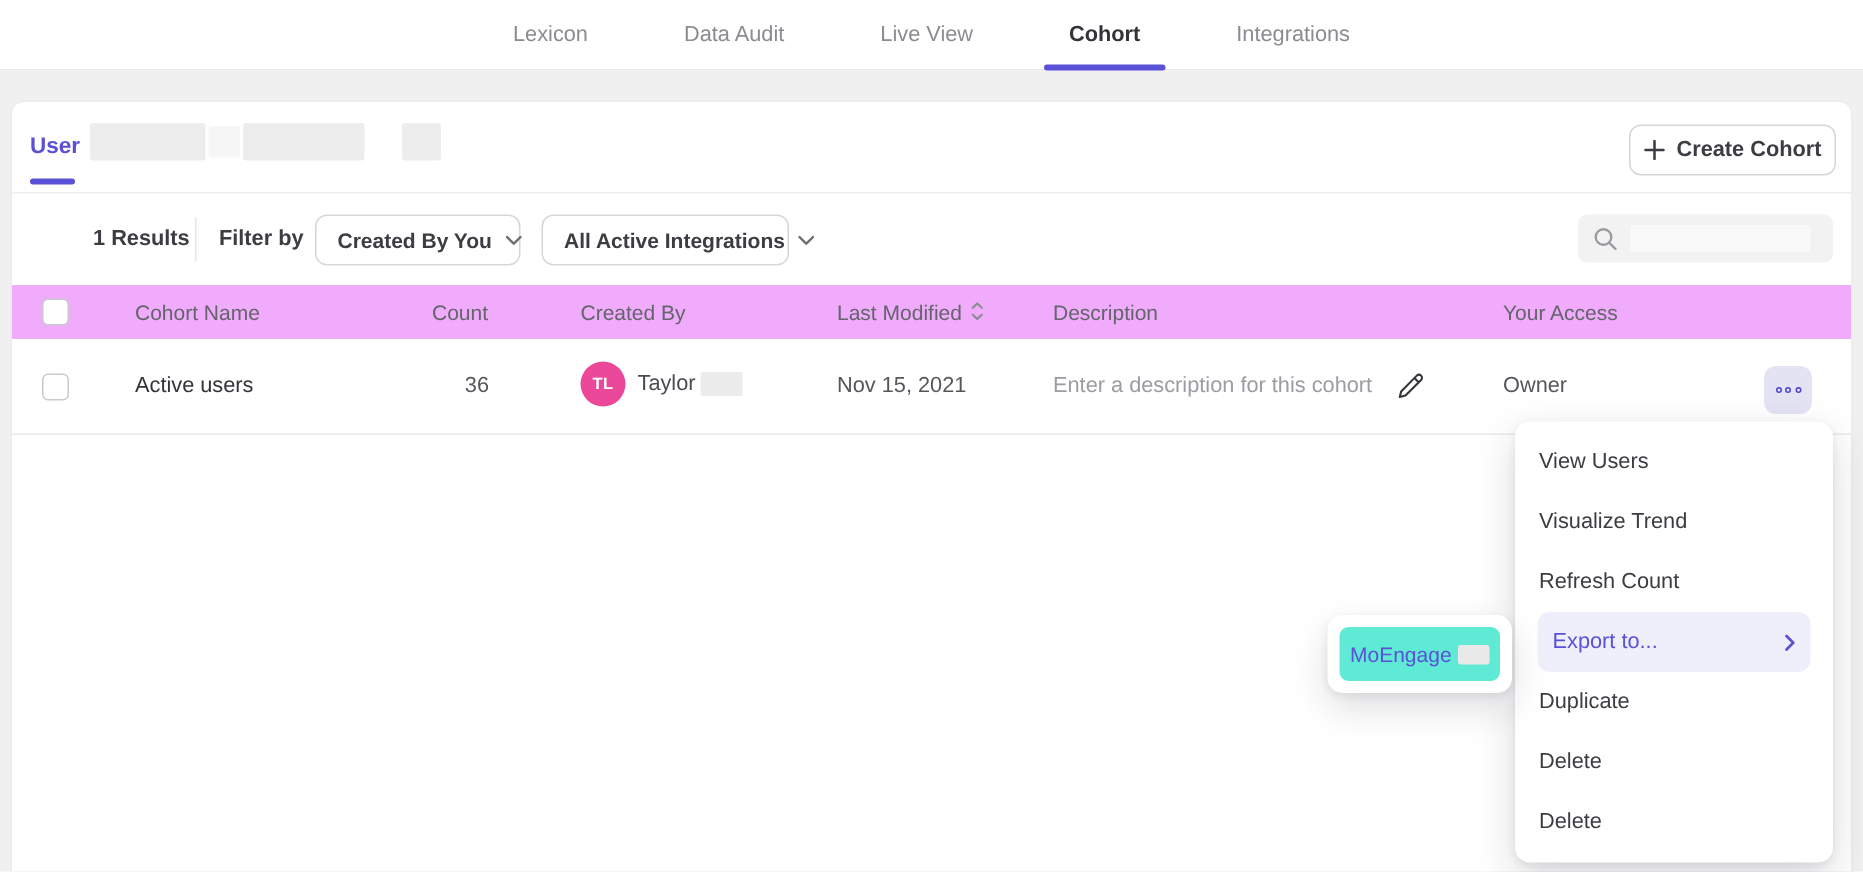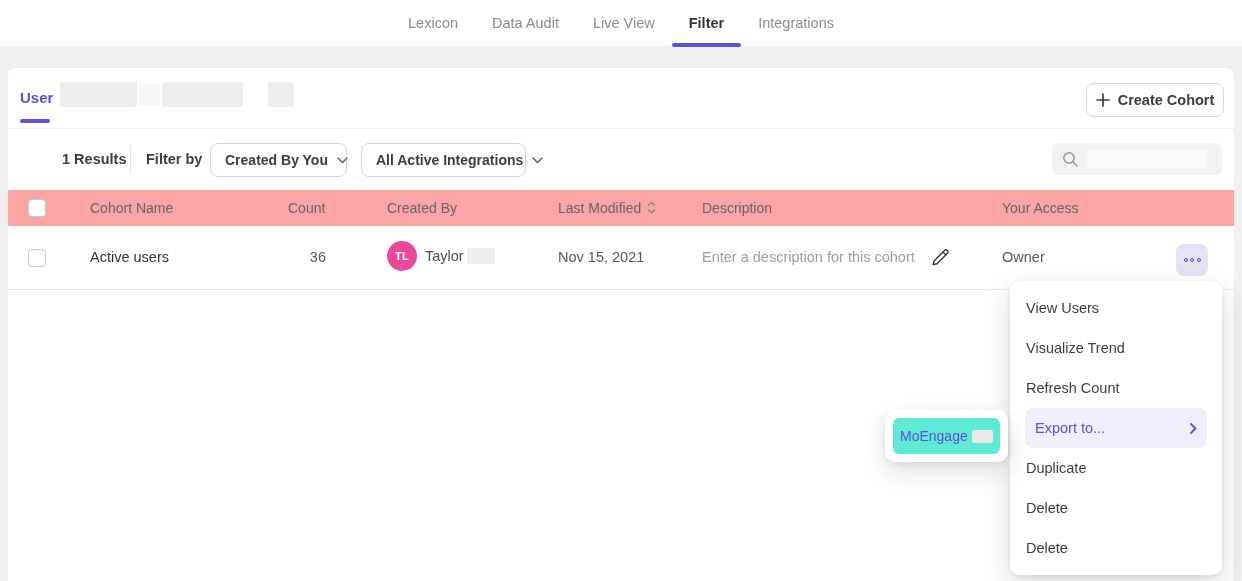--- a/index.html
+++ b/index.html
@@ -9,21 +9,21 @@
     background:#f0f0f1;
     font-family:"Liberation Sans", sans-serif;
     color:#3c3c42;
     -webkit-font-smoothing:antialiased;
   }
 
   
   .topnav {
     position:absolute; left:0; top:0; right:0; height:47px;
     background:#fff; border-bottom:1px solid #e9e9eb;
-    display:flex; justify-content:center; align-items:stretch; 
+    display:flex; justify-content:center; align-items:stretch; gap:30px;
   }
   .nav-tab {
     display:flex; align-items:center; padding:0 17px;
     font-size:14.5px; color:#8b8b91; position:relative; cursor:pointer; white-space:nowrap;
   }
   .nav-tab.active { color:#33333a; font-weight:700; }
   .nav-tab.active::after {
     content:""; position:absolute; left:0; right:0; bottom:-1px; height:4px;
     background:#5b51d7; border-radius:2px;
   }
@@ -66,21 +66,21 @@
   .dd-created { left:202px; width:137px; }
   .dd-integrations { left:353px; width:165px; }
   .search-box {
     position:absolute; left:1044px; top:14px; width:170px; height:32px;
     background:#f2f2f3; border-radius:6px;
     display:flex; align-items:center; padding:0 9px; gap:8px; cursor:text;
   }
   .search-redact { width:120px; height:18px; background:#f9f9f9; border-radius:2px; }
 
   
-  .thead { position:absolute; left:0; right:0; top:122px; height:36px; background:#fca5a5; }
+  .thead { position:absolute; left:0; right:0; top:122px; height:36px; background:#f0abfc; }
   .th { position:absolute; top:10px; font-size:14px; font-weight:500; color:#64646b; white-space:nowrap; }
   .trow { position:absolute; left:0; right:0; top:158px; height:64px; background:#fff; border-bottom:1px solid #e9e9eb; }
 
   .checkbox {
     position:absolute; left:20px; width:18px; height:18px;
     border:1.5px solid #c9c9ce; border-radius:4px; background:#fff; cursor:pointer;
   }
   .col-name   { left:82px;  }
   .col-count  { left:280px; }
   .col-creator{ left:379px; }
@@ -140,21 +140,21 @@
   }
   .sub-redact { width:24px; height:13px; background:#e9e9e9; margin-left:4px; }
 </style>
 </head>
 <body>
 
 <nav class="topnav">
   <div class="nav-tab">Lexicon</div>
   <div class="nav-tab">Data Audit</div>
   <div class="nav-tab">Live View</div>
-  <div class="nav-tab active">Filter</div>
+  <div class="nav-tab active">Cohort</div>
   <div class="nav-tab">Integrations</div>
 </nav>
 
 <main class="card">
 
   <div class="cohort-tabs">
     <div class="user-tab">User</div>
     <div class="user-tab-underline"></div>
     <div class="redact tab-redact-1"></div>
     <div class="redact tab-redact-2"></div>

